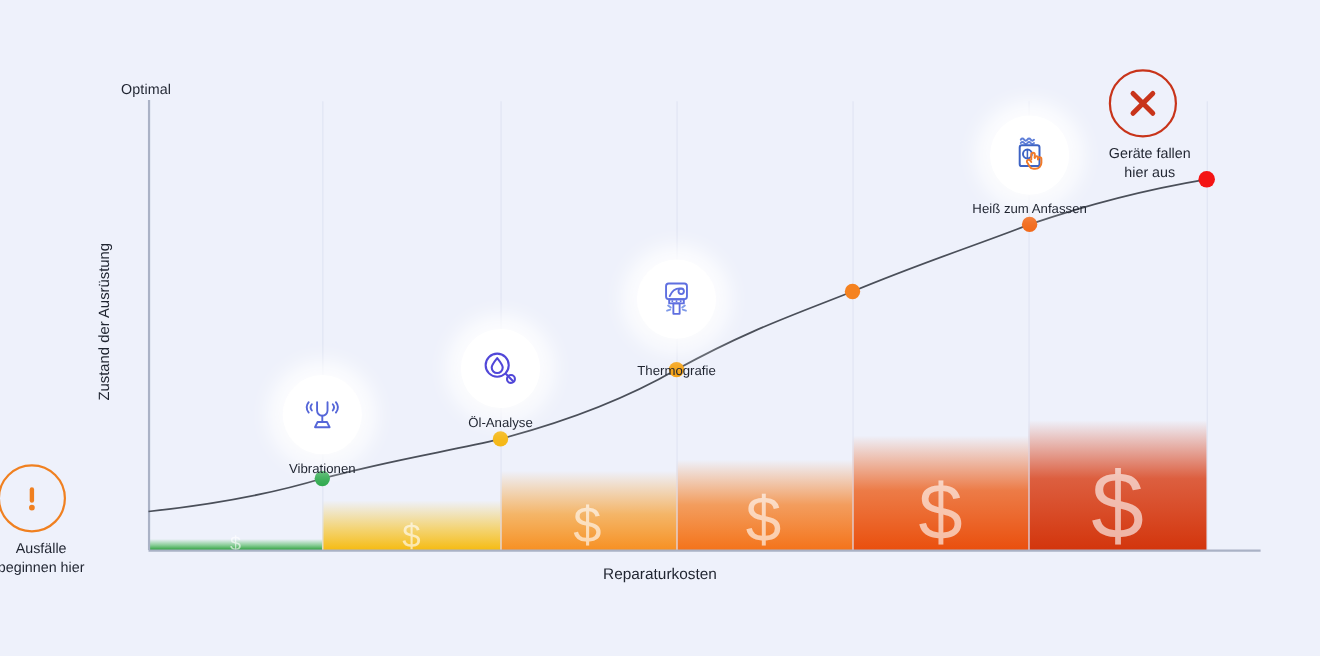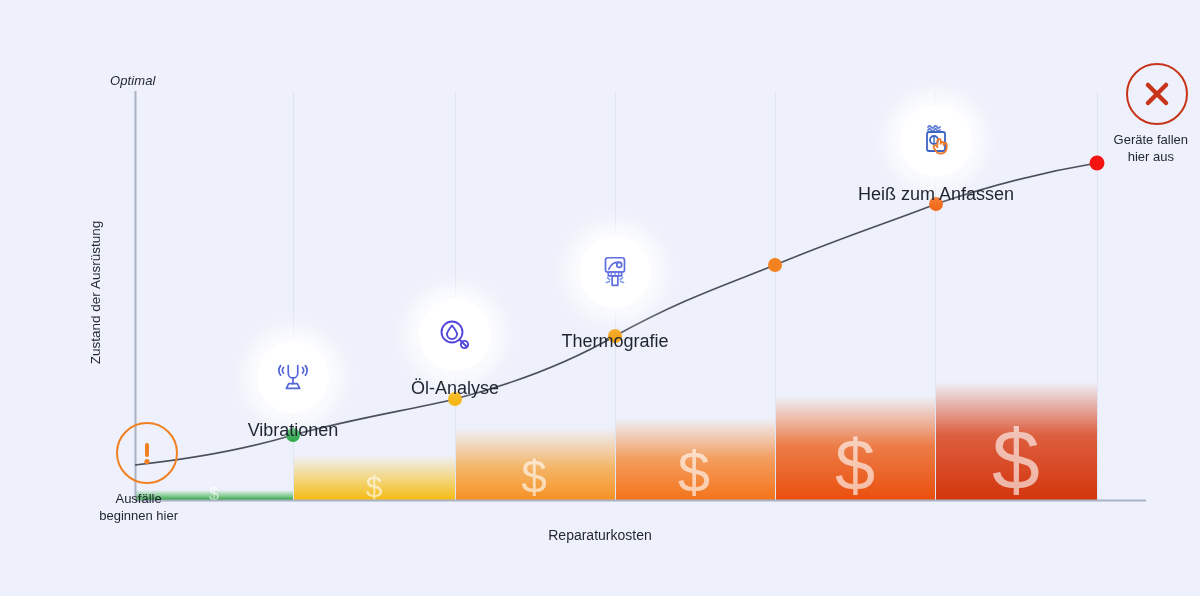--- a/index.html
+++ b/index.html
@@ -17,36 +17,35 @@
   }
 
   
   .optimal-label {
     position: absolute;
     left: 110px; top: 73px;
     font-size: 13px;
     color: #1f2430;
     letter-spacing: .1px;
     white-space: nowrap;
-    font-style: italic;
   }
   .ylabel {
     position: absolute;
     left: -25px; top: 285px;
     width: 240px;
     text-align: center;
     font-size: 13.5px;
     color: #1f2430;
     transform: rotate(-90deg);
     transform-origin: center center;
     white-space: nowrap;
   }
   .xlabel {
     position: absolute;
-    left: 0; top: 527px;
+    left: 0; top: 513px;
     width: 1200px;
     text-align: center;
     font-size: 14px;
     color: #1f2430;
   }
 
   
   .milestone {
     position: absolute;
     display: flex;
@@ -58,33 +57,33 @@
   .ms-iconwrap {
     width: 72px; height: 72px;
     border-radius: 50%;
     background: #ffffff;
     display: flex; align-items: center; justify-content: center;
     box-shadow: 0 0 20px 12px rgba(255,255,255,0.95),
                 0 2px 10px rgba(70,80,140,0.10);
   }
   .ms-label {
     margin-top: 6px;
-    font-size: 18px;
+    font-size: 12px;
     color: #1f2430;
     white-space: nowrap;
     text-align: center;
     line-height: 1.25;
   }
 
   
   .endcap {
     position: absolute;
     display: flex;
     flex-direction: column;
-    align-items: flex-end;
+    align-items: flex-start;
     width: 180px;
     margin-left: -90px;
   }
   .endcap-circle {
     width: 62px; height: 62px;
     border-radius: 50%;
     border: 2px solid currentColor;
     display: flex; align-items: center; justify-content: center;
     background: transparent;
   }

